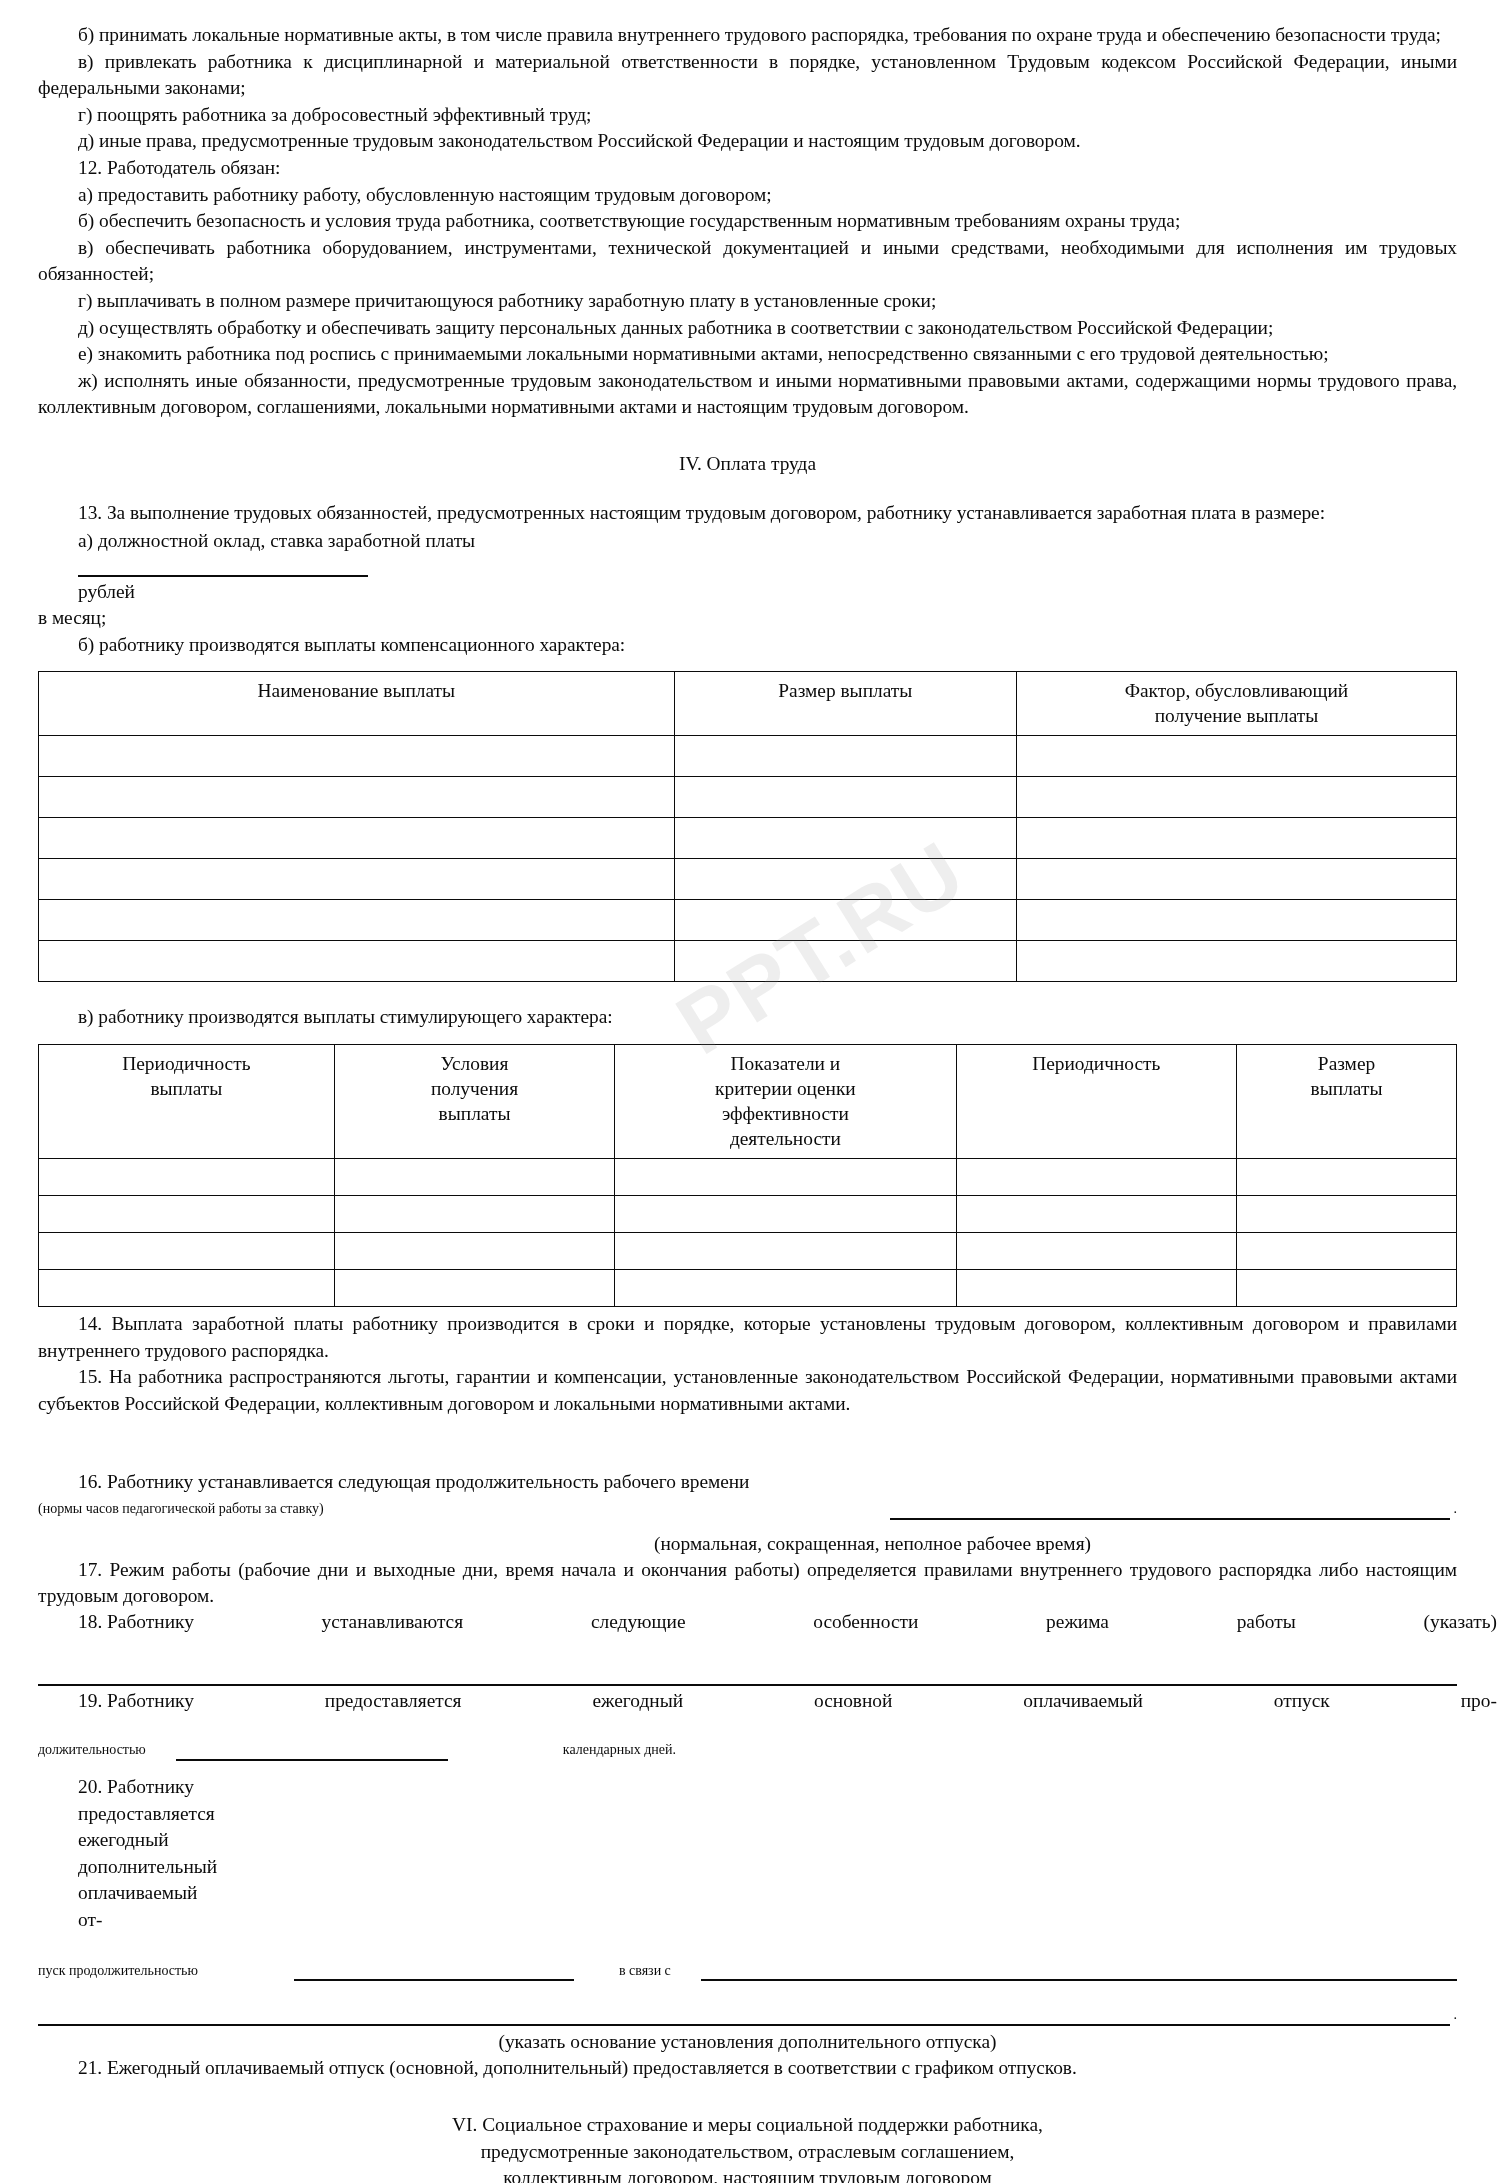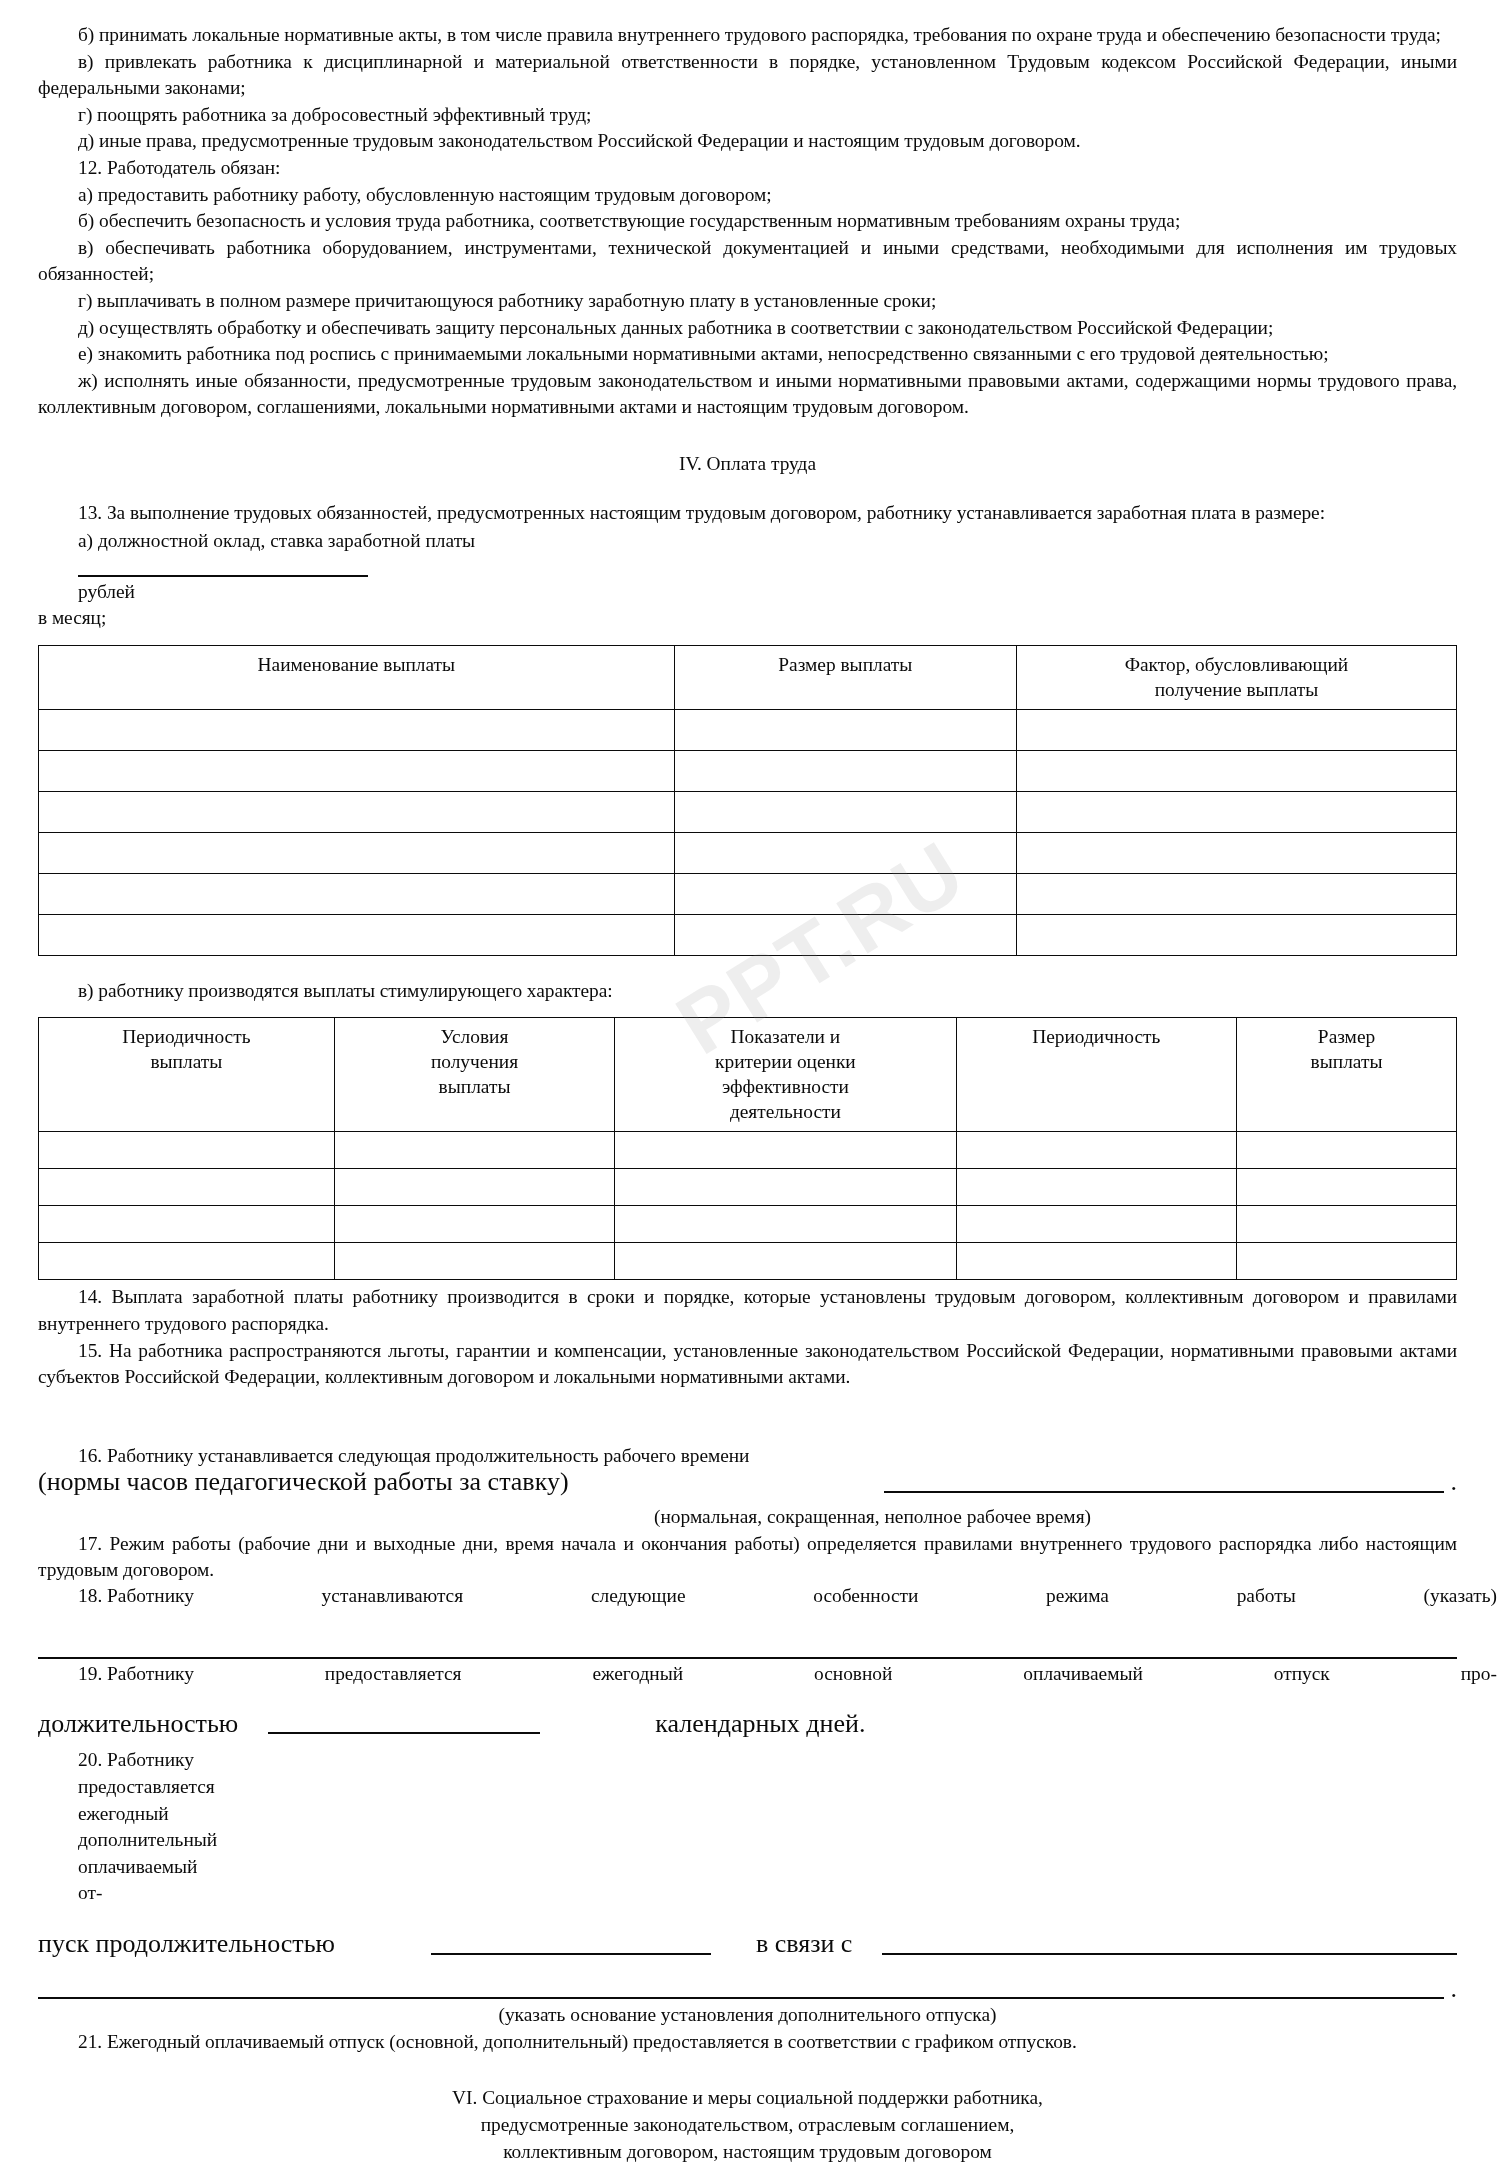--- a/index.html
+++ b/index.html
@@ -88,21 +88,21 @@
   
   .rule {
     display: inline-block;
     border-bottom: 2.2px solid #0b0b0b;
     vertical-align: bottom;
     height: 20px;
   }
   .rule-row {
     display: flex;
     align-items: flex-end;
-    font-size: 26px;
+    font-size: 14px;
     line-height: 26.6px;
   }
   .full-rule {
     border-bottom: 2.2px solid #0b0b0b;
     height: 22px;
     width: 100%;
   }
   .caption {
     font-size: 19.4px;
     line-height: 26.6px;
@@ -147,20 +147,21 @@
 
   <p class="p">13. За выполнение трудовых обязанностей, предусмотренных настоящим трудовым договором, работнику устанавливается заработная плата в размере:</p>
 
   <div class="spread indent" style="margin-top:2px;flex-direction:column;">
     <span class="nowrap">а) должностной оклад, ставка заработной платы</span>
     <span class="rule" style="width:290px; margin-bottom:2px;"></span>
     <span class="nowrap">рублей</span>
   </div>
   <p class="p noind">в месяц;</p>
 
+  <p class="p">б) работнику производятся выплаты компенсационного характера:</p>
 
   <div class="gap-s"></div>
 
   <table class="doc t1">
     <colgroup>
       <col style="width:32.5%">
       <col style="width:17.5%">
       <col style="width:22.5%">
     </colgroup>
     <thead>

